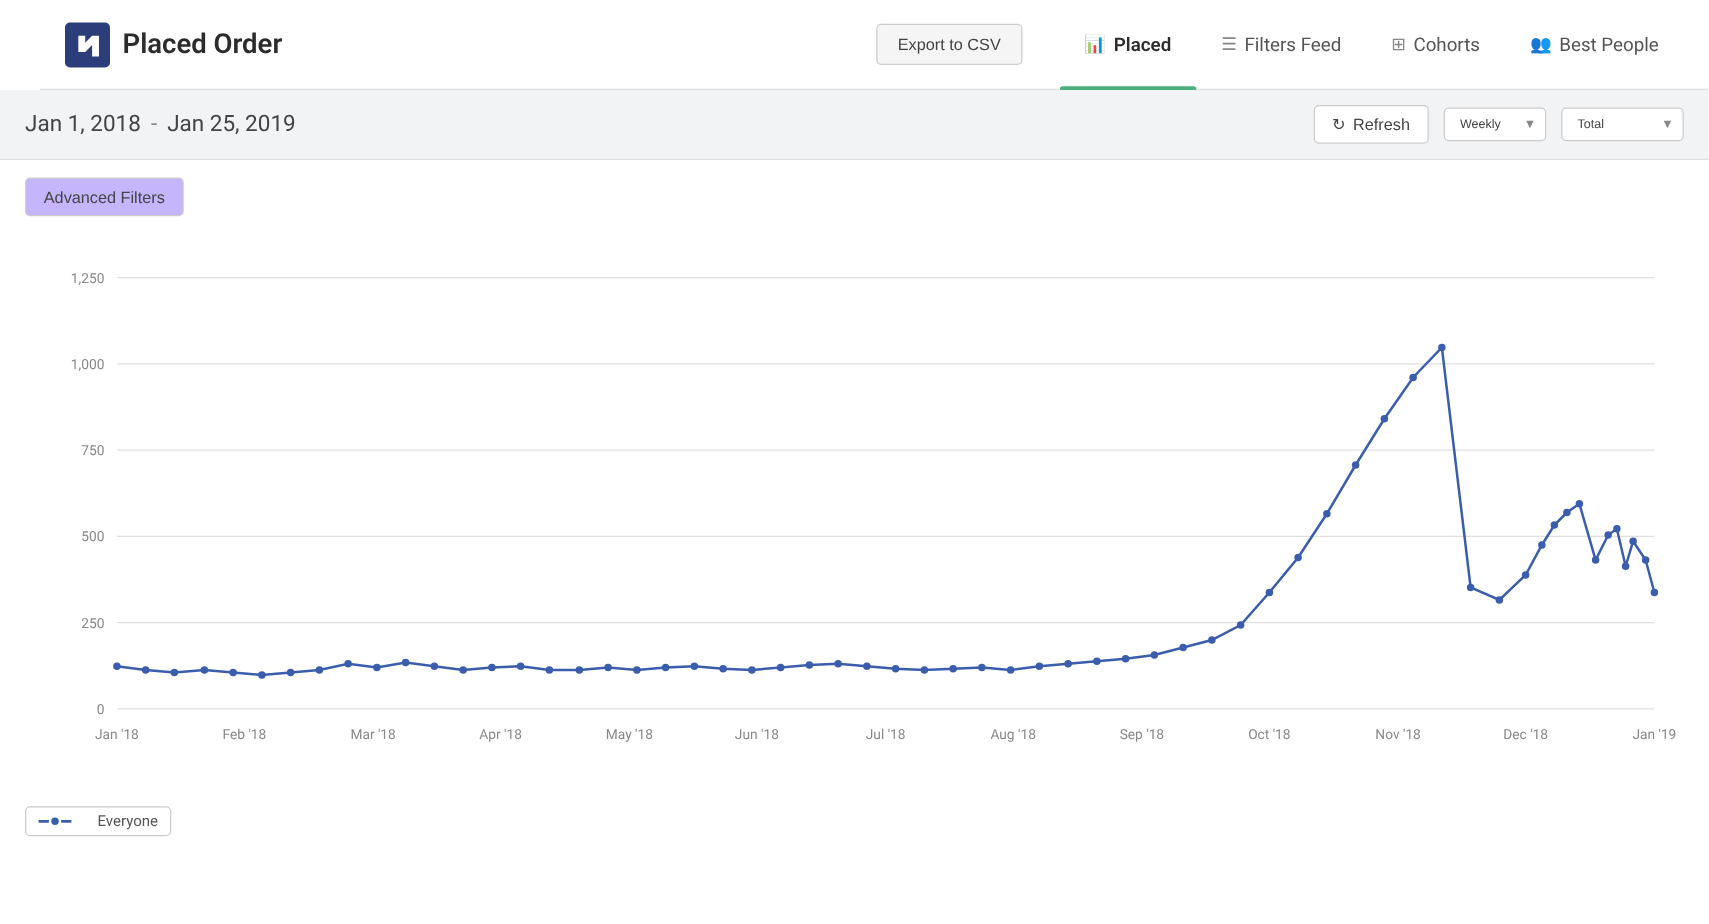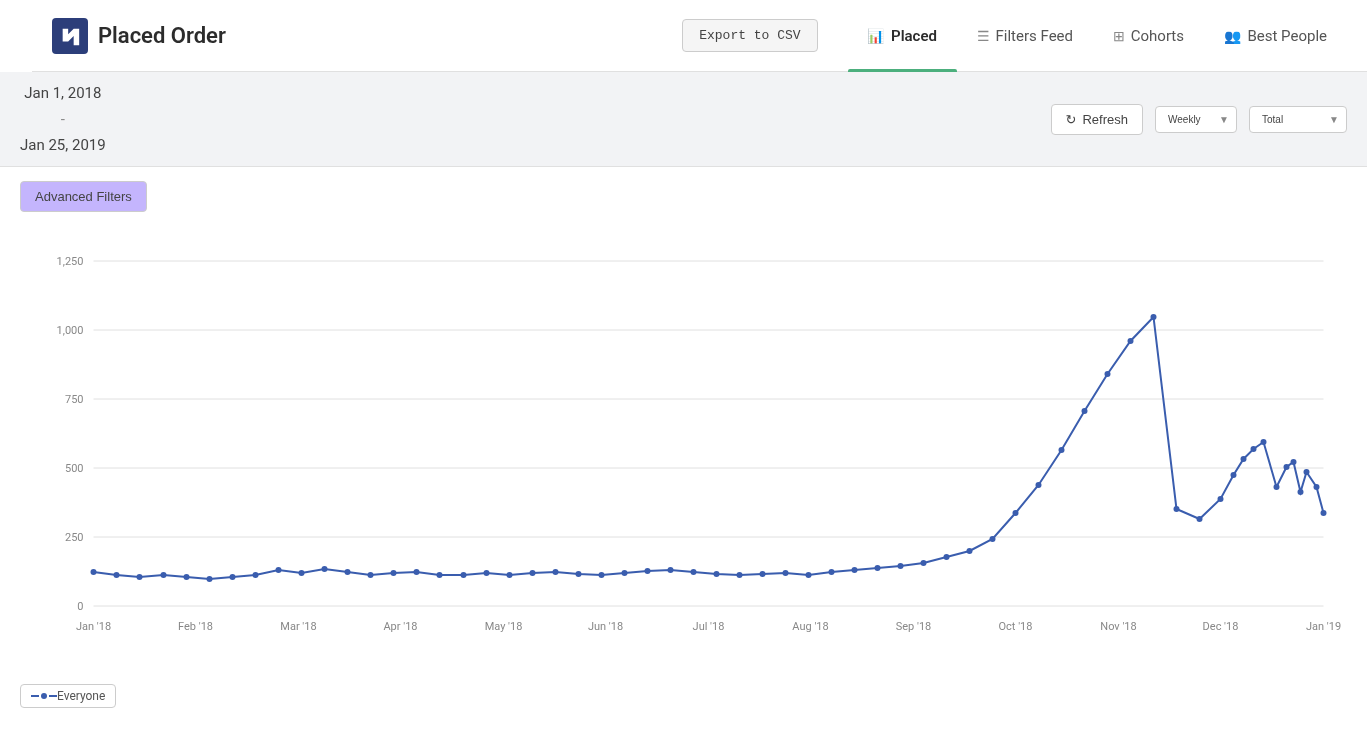--- a/index.html
+++ b/index.html
@@ -39,21 +39,20 @@
     .header-spacer { flex: 1; }
     .export-btn {
       border: 1px solid #ccc;
       background: #f5f5f5;
       padding: 8px 16px;
       border-radius: 4px;
       font-size: 13px;
       cursor: pointer;
       color: #444;
       margin-right: 30px;
-      font-family: Liberation Mono, monospace;
     }
     .nav-tabs {
       display: flex;
       align-items: center;
       height: 100%;
     }
     .nav-tab {
       display: flex;
       align-items: center;
       gap: 6px;
@@ -87,23 +86,22 @@
       align-items: center;
       padding: 12px 20px;
       background: #f2f3f5;
       border-bottom: 1px solid #e0e0e0;
       gap: 12px;
     }
     .date-range {
       display: flex;
       align-items: center;
       gap: 8px;
-      font-size: 15px;
-      color: #444;
-      flex-direction: column;
+      font-size: 18px;
+      color: #444;
     }
     .date-range-separator { color: #888; }
     .toolbar-spacer { flex: 1; }
     .refresh-btn {
       display: flex;
       align-items: center;
       gap: 6px;
       padding: 7px 14px;
       border: 1px solid #ccc;
       background: #fff;
@@ -161,21 +159,21 @@
 
     
     .chart-legend {
       display: flex;
       align-items: center;
       padding: 8px 20px 10px;
     }
     .legend-item {
       display: flex;
       align-items: center;
-      gap: 0;
+      gap: 21px;
       font-size: 12px;
       color: #555;
       border: 1px solid #ccc;
       border-radius: 4px;
       padding: 4px 10px;
       cursor: pointer;
     }
   </style>
 </head>
 <body>

